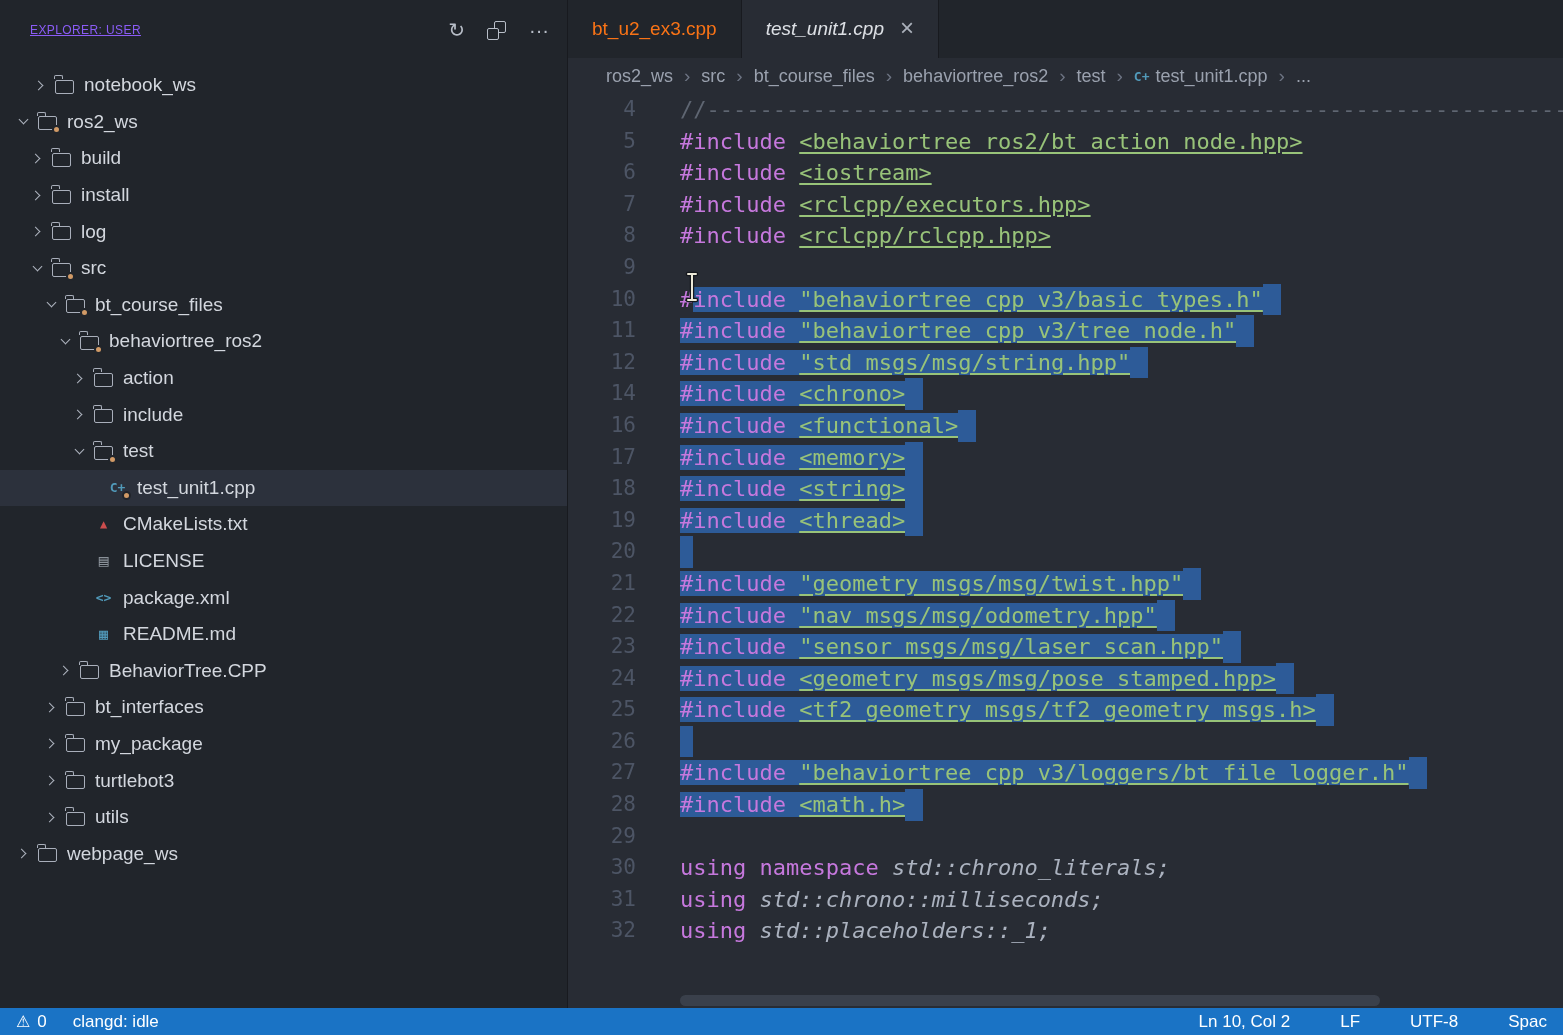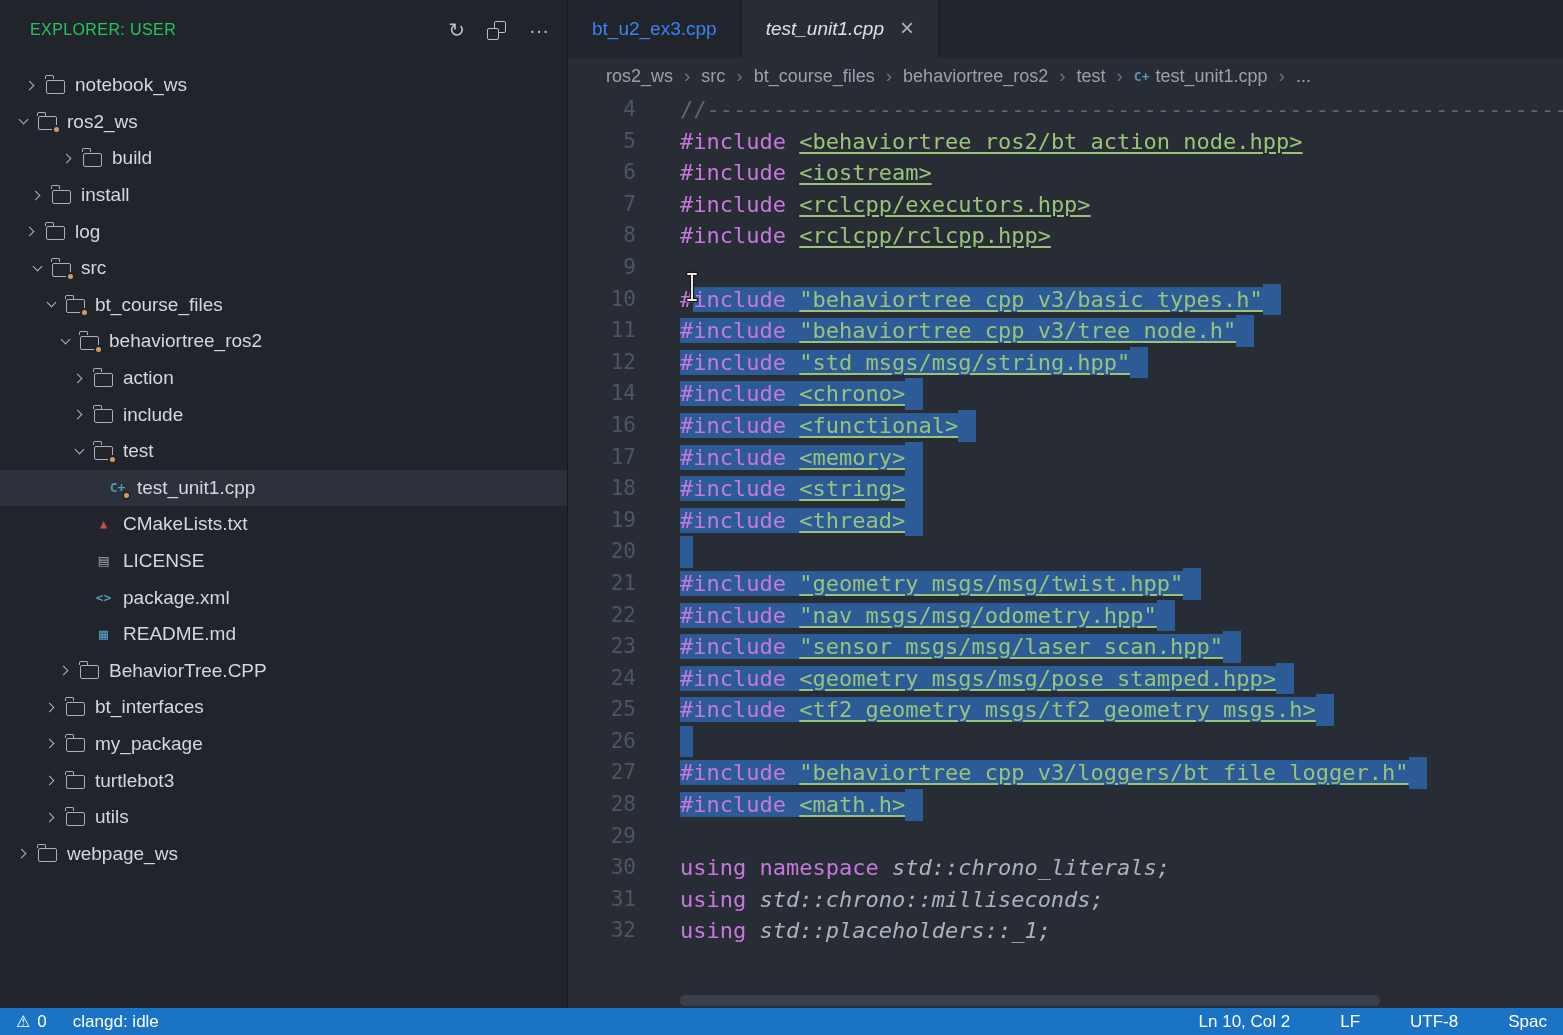--- a/index.html
+++ b/index.html
@@ -22,21 +22,21 @@
     background: #21252b;
     border-right: 1px solid #181a1f;
     overflow: hidden;
     display: flex; flex-direction: column;
   }
   .sidebar-header {
     height: 60px; flex: 0 0 60px;
     display: flex; align-items: center;
     padding: 0 18px 0 30px;
   }
-  .sidebar-title { flex: 1; font-size: 16px; color: #22c55e; letter-spacing: .4px; }
+  .sidebar-title { flex: 1; font-size: 12px; color: #8b5cf6; letter-spacing: .4px; text-decoration: underline; }
   .sidebar-actions { display: flex; align-items: center; gap: 22px; }
   .sb-icon { font-size: 20px; color: #b8bec8; cursor: pointer; line-height: 1; }
   .sb-squares { position: relative; width: 20px; height: 20px; display: inline-block; }
   .sq { position: absolute; border: 1.6px solid #b8bec8; border-radius: 2px; }
   .sq1 { width: 12px; height: 12px; left: 0; bottom: 0; background: #21252b; z-index: 2; }
   .sq2 { width: 12px; height: 12px; right: 1px; top: 1px; z-index: 1; }
 
   .tree { padding-top: 7px; flex: 1; overflow: hidden; }
   .tree-row {
     height: 36.6px; display: flex; align-items: center;
@@ -73,21 +73,21 @@
   
   .editor-area {
     grid-column: 2; grid-row: 1;
     position: relative;
     display: flex; flex-direction: column;
     background: #282c34; overflow: hidden;
   }
   .tabbar { height: 58px; flex: 0 0 58px; background: #21252b; display: flex; }
   .tab {
     display: flex; align-items: center; gap: 16px;
-    padding: 0 24px; font-size: 19px; color: #3b82f6;
+    padding: 0 24px; font-size: 19px; color: #f97316;
     background: #21252b; border-right: 1px solid #181a1f; cursor: pointer;
     white-space: nowrap;
   }
   .tab.active { background: #282c34; color: #dde0e5; }
   .tab.active .tab-label { font-style: italic; }
   .tab-close { font-size: 24px; color: #aab0ba; line-height: 1; margin-top: -2px; }
 
   .breadcrumb {
     height: 36px; flex: 0 0 36px;
     display: flex; align-items: center; gap: 11px;
@@ -144,58 +144,58 @@
       <div class="sidebar-actions">
         <span class="sb-icon">↻</span>
         <span class="sb-icon sb-squares">
           <span class="sq sq2"></span>
           <span class="sq sq1"></span>
         </span>
         <span class="sb-icon">···</span>
       </div>
     </div>
     <div class="tree">
-        <div class="tree-row" style="padding-left: 20px;">
+        <div class="tree-row" style="padding-left: 29px;">
           <span class="chev-wrap">
             <span class="chev"></span>
           </span>
           <span class="tree-icon">
             <span class="folder-shape"></span>
           </span>
           <span class="tree-label">notebook_ws</span>
         </div>
         <div class="tree-row" style="padding-left: 12px;">
           <span class="chev-wrap">
             <span class="chev open"></span>
           </span>
           <span class="tree-icon">
             <span class="folder-shape"></span>
             <span class="mod-dot"></span>
           </span>
           <span class="tree-label">ros2_ws</span>
         </div>
-        <div class="tree-row" style="padding-left: 26px; margin-left: 31px;">
+        <div class="tree-row" style="padding-left: 26px;">
           <span class="chev-wrap">
             <span class="chev"></span>
           </span>
           <span class="tree-icon">
             <span class="folder-shape"></span>
           </span>
           <span class="tree-label">build</span>
         </div>
         <div class="tree-row" style="padding-left: 26px;">
           <span class="chev-wrap">
             <span class="chev"></span>
           </span>
           <span class="tree-icon">
             <span class="folder-shape"></span>
           </span>
           <span class="tree-label">install</span>
         </div>
-        <div class="tree-row" style="padding-left: 20px;">
+        <div class="tree-row" style="padding-left: 26px;">
           <span class="chev-wrap">
             <span class="chev"></span>
           </span>
           <span class="tree-icon">
             <span class="folder-shape"></span>
           </span>
           <span class="tree-label">log</span>
         </div>
         <div class="tree-row" style="padding-left: 26px;">
           <span class="chev-wrap">

